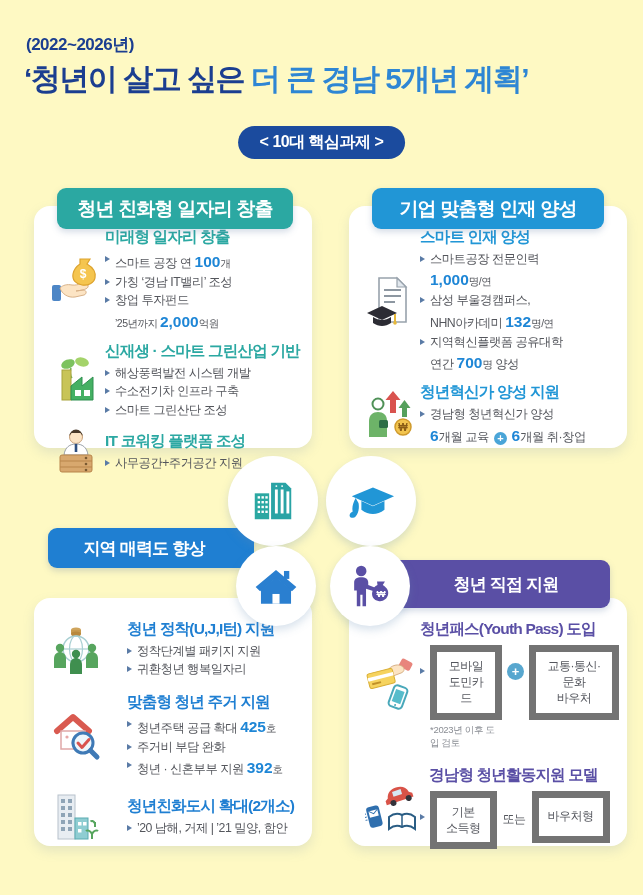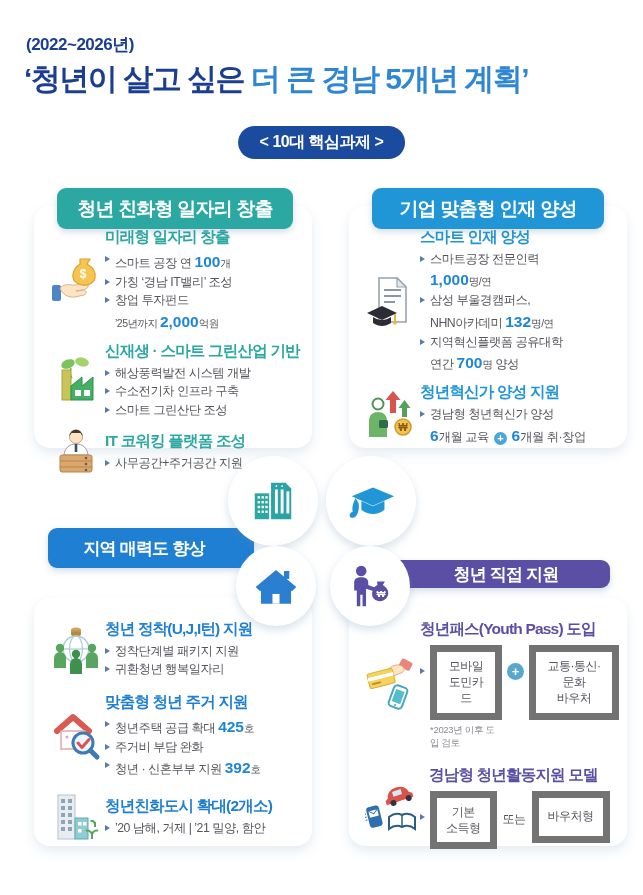--- a/index.html
+++ b/index.html
@@ -1,48 +1,48 @@
 <!DOCTYPE html>
 <html><head>
 <meta charset="utf-8">
 <style>
   html,body{margin:0;padding:0;}
   body{font-family:"Liberation Sans","DejaVu Sans",sans-serif;background:#c9dcee;}
-  #poster{position:relative;width:643px;height:895px;background:#ffffff;overflow:hidden;}
+  #poster{position:relative;width:643px;height:895px;background:#fef9c3;overflow:hidden;}
 
   
   .period{position:absolute;left:26px;top:33px;font-size:17px;font-weight:bold;color:#1b3e90;letter-spacing:-0.5px;}
   .title{position:absolute;left:24px;top:59px;width:610px;font-size:30px;font-weight:800;color:#1b3e90;letter-spacing:-1.5px;white-space:nowrap;}
   .title .t2{color:#2e86d4;}
   .badge{position:absolute;top:126px;left:50%;transform:translateX(-50%);background:#1b4b9e;color:#fff;font-size:16px;font-weight:bold;padding:6px 22px;border-radius:18px;letter-spacing:-0.5px;}
 
   
   .card{position:absolute;background:#fff;border-radius:16px;box-shadow:0 5px 12px rgba(110,145,180,.18);z-index:1;}
   .card-tl{left:34px;top:206px;width:278px;height:242px;}
   .card-tr{left:349px;top:206px;width:278px;height:242px;}
   .card-bl{left:34px;top:598px;width:278px;height:248px;}
   .card-br{left:349px;top:598px;width:278px;height:248px;}
   .card-body{padding:21px 8px 6px 13px;}
 
   .pill{position:absolute;z-index:2;color:#fff;font-weight:bold;display:flex;align-items:center;justify-content:center;border-radius:9px;letter-spacing:-0.8px;box-shadow:0 3px 6px rgba(90,120,160,.25);box-sizing:border-box;}
   .pill-tl{left:57px;top:188px;width:236px;height:41px;font-size:19px;}
   .pill-tr{left:372px;top:188px;width:232px;height:41px;font-size:19px;}
   .pill-bl{left:48px;top:528px;width:206px;height:40px;font-size:17px;padding-right:14px;}
-  .pill-br{left:340px;top:560px;width:270px;height:28px;font-size:17px;padding-left:62px;}
+  .pill-br{left:340px;top:560px;width:270px;height:48px;font-size:17px;padding-left:62px;}
 
   
   .hub{position:absolute;z-index:3;background:#fff;border-radius:50%;display:flex;align-items:center;justify-content:center;box-shadow:0 4px 9px rgba(100,140,180,.25);}
   .hub-building{left:228px;top:456px;width:90px;height:90px;}
   .hub-gradcap{left:326px;top:456px;width:90px;height:90px;}
   .hub-house{left:236px;top:546px;width:80px;height:80px;}
   .hub-person{left:330px;top:546px;width:80px;height:80px;}
 
   
   .sec{display:flex;align-items:center;margin-bottom:7px;}
-  .card-bl .sec{margin-bottom:12px;}
+  .card-bl .sec{margin-bottom:12px;gap:22px;}
   .card-br .sec{margin-bottom:15px;}
   .sec-icon{width:58px;flex:none;display:flex;justify-content:center;align-items:center;}
   .sec-text{flex:1;min-width:0;}
   .sec-title{font-size:15.5px;font-weight:bold;letter-spacing:-0.8px;margin-bottom:3px;}
   .bullet{display:flex;align-items:flex-start;font-size:12.3px;color:#54565c;letter-spacing:-0.5px;line-height:1.42;margin-bottom:1px;}
   .mk{flex:none;width:0;height:0;border-left:5px solid #5a7ba6;border-top:3.5px solid transparent;border-bottom:3.5px solid transparent;margin:5px 5px 0 0;}
   .sub{padding-left:10px;}
   .segline{display:inline;}
   .seg-num{color:#1e86d6;font-size:15.5px;font-weight:bold;letter-spacing:0;}
   .seg-small{font-size:10.5px;}

